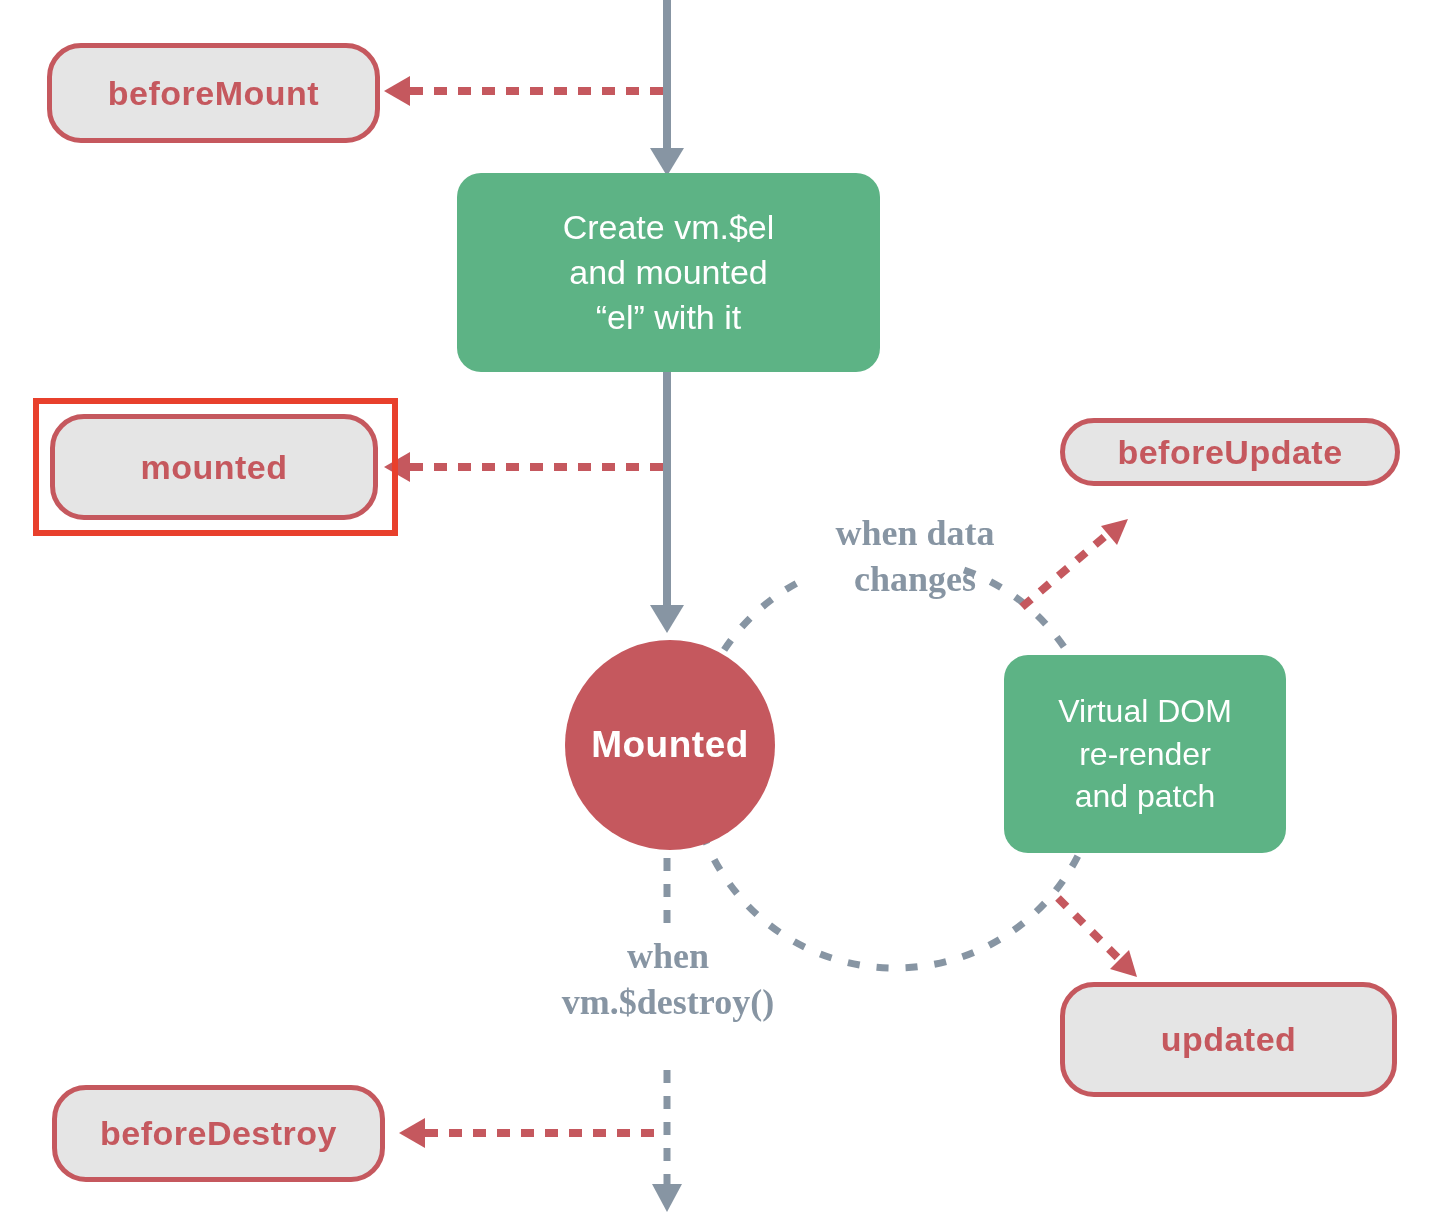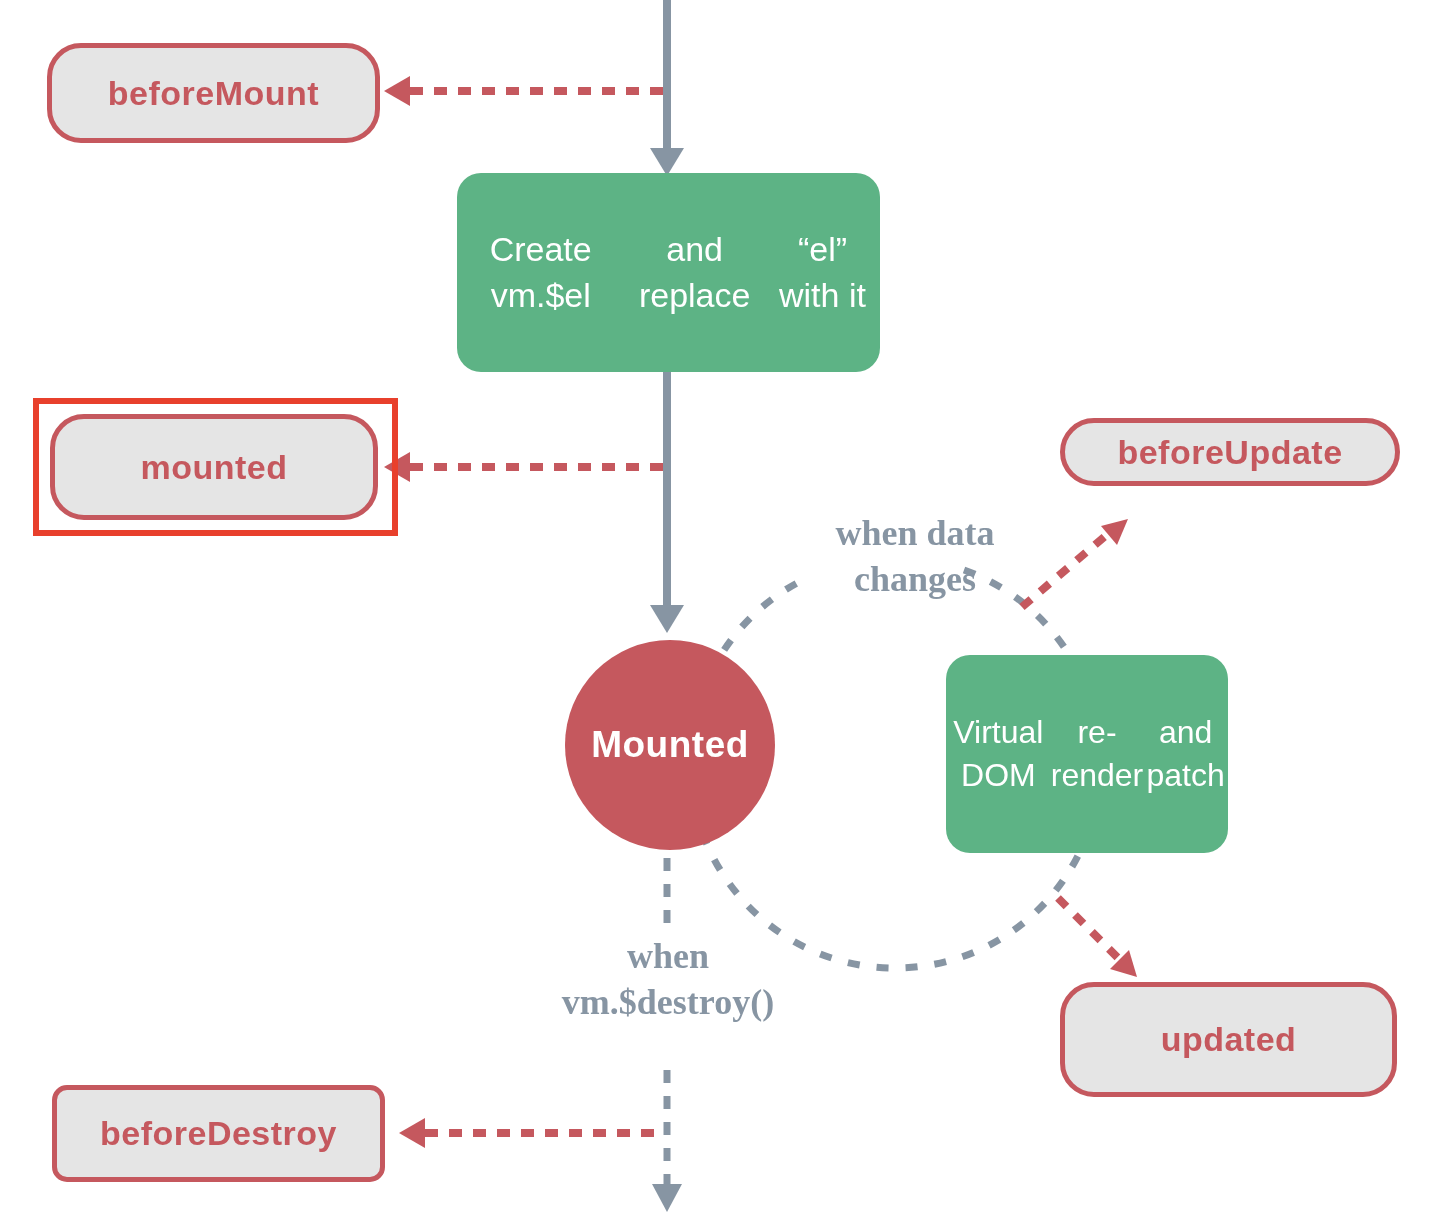--- a/index.html
+++ b/index.html
@@ -30,21 +30,21 @@
   .pill .lbl{
     color:var(--c-red);
     font-size:34px;
     font-weight:bold;
     letter-spacing:0.5px;
   }
   .greenbox{
     position:absolute;
     background:var(--c-green);
     border-radius:24px;
-    display:flex;flex-direction:row;align-items:center;justify-content:center;
+    display:flex;flex-direction:column;align-items:center;justify-content:center;
     z-index:2;
   }
   .greenbox .gl{
     color:#ffffff;
     font-weight:300;
     text-align:center;
   }
   .gb1 .gl{font-size:34px;line-height:1.33;}
   .gb2 .gl{font-size:32px;line-height:1.33;}
   .state-circle{
@@ -105,25 +105,25 @@
     <line x1="667" y1="858" x2="667" y2="926" stroke="var(--c-slate)" stroke-width="7" stroke-dasharray="13 13"></line>
     <line x1="667" y1="1070" x2="667" y2="1186" stroke="var(--c-slate)" stroke-width="7" stroke-dasharray="13 13"></line>
     <polygon points="652,1184 682,1184 667,1212" fill="var(--c-slate)"></polygon>
 
     <line x1="425" y1="1133" x2="665" y2="1133" stroke="var(--c-red)" stroke-width="8" stroke-dasharray="13 11"></line>
     <polygon points="399,1133 425,1118 425,1148" fill="var(--c-red)"></polygon>
   </svg>
 
   <div class="greenbox gb1" style="left:457px;top:173px;width:423px;height:199px;">
     <div class="gl">Create vm.$el</div>
-    <div class="gl">and replace</div>
+    <div class="gl">and mounted</div>
     <div class="gl">“el” with it</div>
   </div>
 
-  <div class="greenbox gb2" style="left:946px;top:655px;width:282px;height:198px;">
+  <div class="greenbox gb2" style="left:1004px;top:655px;width:282px;height:198px;">
     <div class="gl">Virtual DOM</div>
     <div class="gl">re-render</div>
     <div class="gl">and patch</div>
   </div>
 
   <div class="state-circle">
     <span class="lbl">Mounted</span>
   </div>
 
   <div class="pill" style="left:47px;top:43px;width:333px;height:100px;">
@@ -137,21 +137,21 @@
   <div class="highlight"></div>
 
   <div class="pill" style="left:1060px;top:418px;width:340px;height:68px;">
     <span class="lbl">beforeUpdate</span>
   </div>
 
   <div class="pill" style="left:1060px;top:982px;width:337px;height:115px;">
     <span class="lbl">updated</span>
   </div>
 
-  <div class="pill" style="left:52px;top:1085px;width:333px;height:97px;border-radius:15px;">
+  <div class="pill" style="left:52px;top:1085px;width:333px;height:97px;">
     <span class="lbl">beforeDestroy</span>
   </div>
 
   <div class="note" style="left:765px;top:510px;width:300px;">
     <div>when data</div>
     <div>changes</div>
   </div>
 
   <div class="note" style="left:518px;top:933px;width:300px;">
     <div>when</div>

